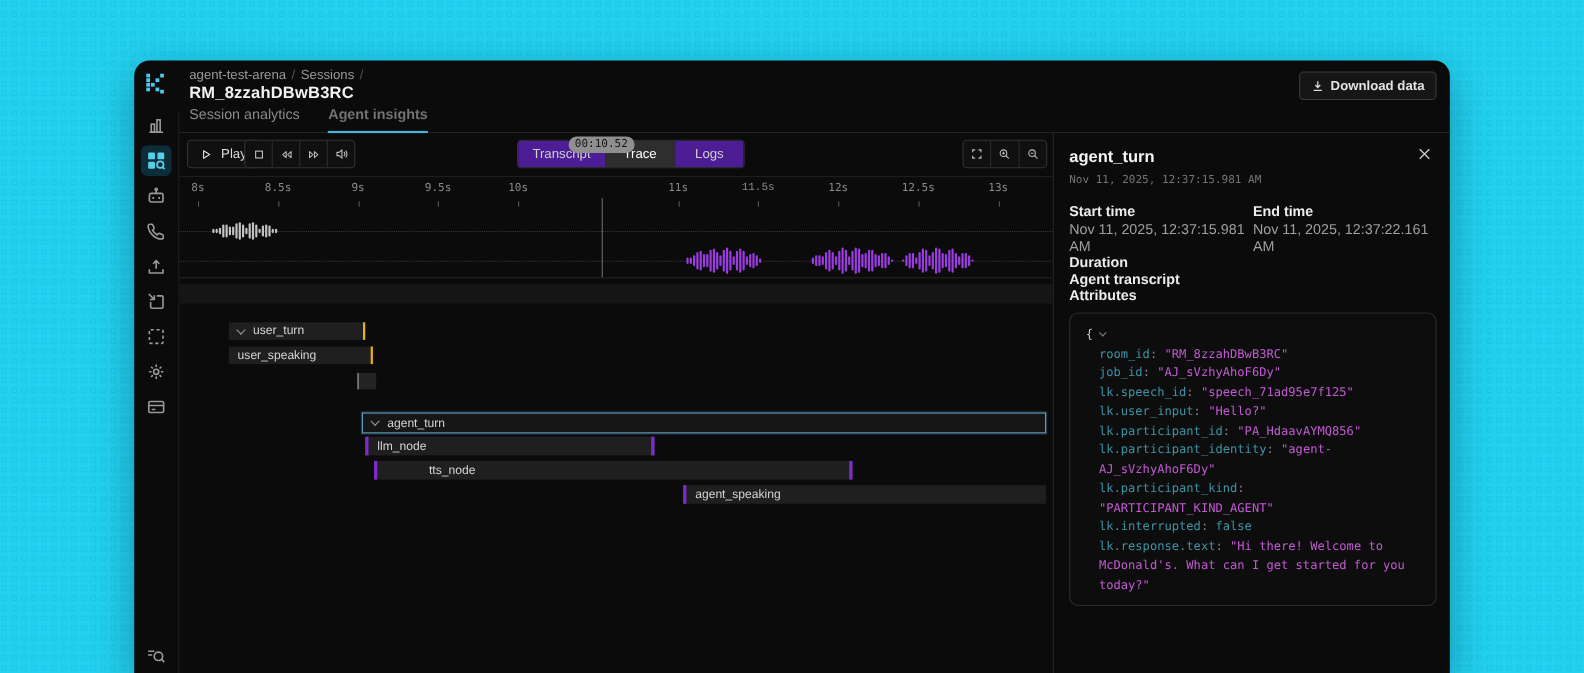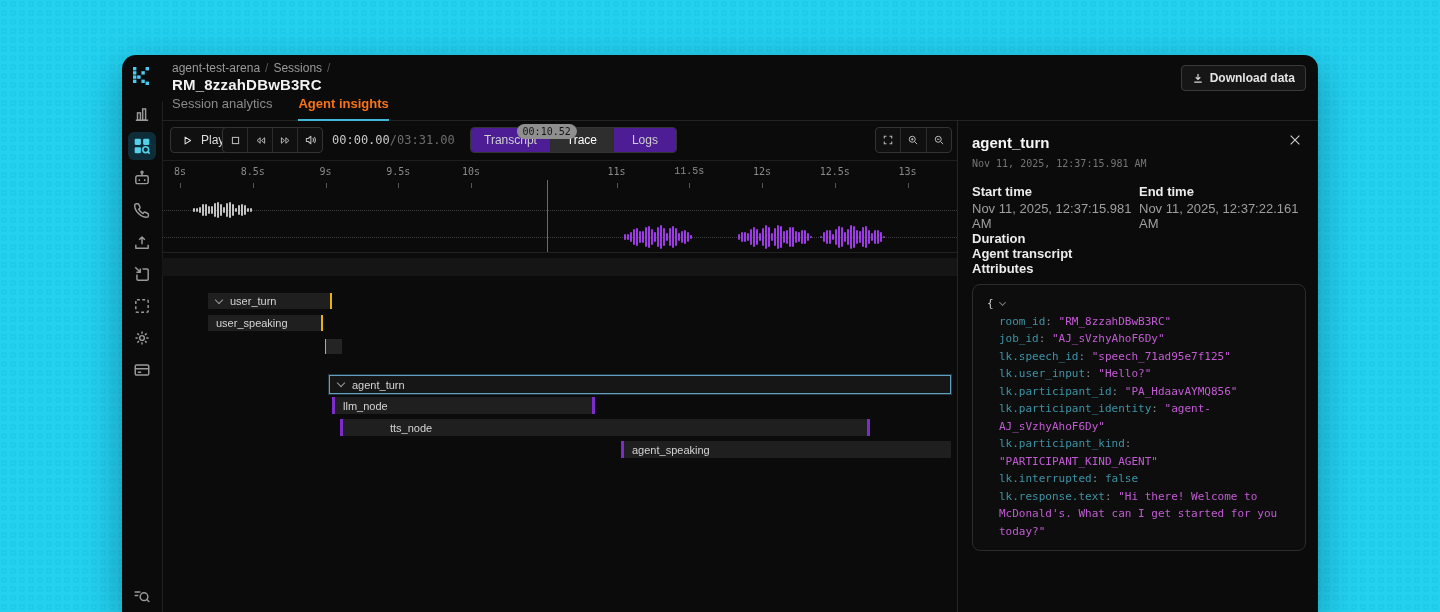--- a/index.html
+++ b/index.html
@@ -18,21 +18,21 @@
        background:#0d2e39;border-radius:6px}
   .slot svg{position:relative}
   .sb-bottom{position:absolute;left:11px;bottom:7px;width:18px;height:18px;cursor:pointer}
   
   .hd{position:absolute;left:40px;top:0;right:0;height:65px;border-bottom:1px solid #232323}
   .crumbs{position:absolute;left:10px;top:6px;font-size:12px;color:#9a9a9a;white-space:nowrap}
   .crumbs .sep{color:#555;margin:0 5px}
   .pg-title{position:absolute;left:10px;top:21px;font-size:15px;font-weight:bold;color:#f2f2f2;letter-spacing:.2px}
   .tabs{position:absolute;left:10px;bottom:-1px;display:flex;gap:26px}
   .tab{font-size:13px;color:#8a8a8a;padding-bottom:8px;border-bottom:2px solid transparent;cursor:pointer}
-  .tab.active{color:#f97316;font-weight:bold;border-bottom-color:#44b4d9}
+  .tab.active{color:#737373;font-weight:bold;border-bottom-color:#44b4d9}
   .dl-btn{position:absolute;right:12px;top:10px;height:24px;display:flex;align-items:center;gap:6px;
        padding:0 10px;background:#161616;border:1px solid #3a3a3a;border-radius:4px;
        font-size:12px;font-weight:bold;color:#e3e3e3;cursor:pointer}
   
   .main{position:absolute;left:40px;top:65px;width:795px;bottom:0}
   .toolbar{position:absolute;top:0;left:0;right:0;height:40px;border-bottom:1px solid #1e1e1e}
   .play-btn{position:absolute;left:8px;top:7px;height:24px;border:1px solid #333;border-radius:4px;
        display:flex;align-items:center;gap:8px;padding:0 11px;color:#ddd;font-size:12px;
        background:#101010;cursor:pointer}
   .icon-group{position:absolute;top:7px;height:26px;border:1px solid #333;border-radius:4px;
@@ -240,21 +240,20 @@
           <svg width="13" height="11" viewBox="0 0 18 16" fill="none" stroke="#bbb" stroke-width="1.4" stroke-linejoin="round">
               <path d="M3 4l4.5 4L3 12zM9.5 4L14 8l-4.5 4z"></path>
             </svg>
         </div>
         <div class="icon-cell">
           <svg width="13" height="12" viewBox="0 0 16 16" fill="none" stroke="#bbb" stroke-width="1.4" stroke-linejoin="round">
               <path d="M2.5 6h2.5L8.5 3v10L5 10H2.5zM11 5.5c1.3 1.3 1.3 3.7 0 5M13 4c2 2 2 6 0 8"></path>
             </svg>
         </div>
       </div>
-      <div class="time"><span>00:00.00</span><span class="total">/03:31.00</span></div>
       <div class="view-tabs">
         <div class="vtab">Transcript</div>
         <div class="vtab active">Trace</div>
         <div class="vtab">Logs</div>
       </div>
       <div class="icon-group" style="left:713px;width:77px">
         <div class="icon-cell">
           <svg width="12" height="12" viewBox="0 0 16 16" fill="none" stroke="#bbb" stroke-width="1.4">
               <path d="M3 6V3h3M13 6V3h-3M3 10v3h3M13 10v3h-3"></path>
             </svg>
@@ -397,32 +396,32 @@
           <div class="wbar" style="left: 721px; top: 43.8803px; height: 2.23943px; background: rgb(155, 60, 227);"></div>
         </div>
     </div>
 
     <div class="band"></div>
     <div class="trace" id="trace-lanes">
         <div class="tspan er-gray" style="left: 46px; top: 173px; width: 124px; height: 16px;">
           <span class="chev"></span>
           <span>user_turn</span>
         </div>
-        <div class="tspan er-gray" style="left: 46px; top: 195px; width: 115px; height: 16px; text-align: center;">
+        <div class="tspan er-gray" style="left: 46px; top: 195px; width: 131px; height: 16px; text-align: center;">
           <span>user_speaking</span>
         </div>
         <div class="tspan el-gray" style="left: 163px; top: 219px; width: 6px; height: 15px;"></div>
         <div class="tspan selected" style="left: 167px; top: 255px; width: 622px; height: 19px;">
           <span class="chev"></span>
           <span>agent_turn</span>
         </div>
         <div class="tspan el-purple er-purple" style="left: 170px; top: 277px; width: 263px; height: 17px;">
           <span>llm_node</span>
         </div>
-        <div class="tspan el-purple er-purple" style="left: 178px; top: 299px; width: 530px; height: 17px; padding-left: 47px;">
+        <div class="tspan el-purple er-purple" style="left: 178px; top: 299px; width: 435px; height: 17px; padding-left: 47px;">
           <span>tts_node</span>
         </div>
         <div class="tspan el-purple" style="left: 459px; top: 321px; width: 330px; height: 17px;">
           <span>agent_speaking</span>
         </div>
       </div>
   </div>
 
   <div class="rp">
     <div class="rp-title">agent_turn</div>

